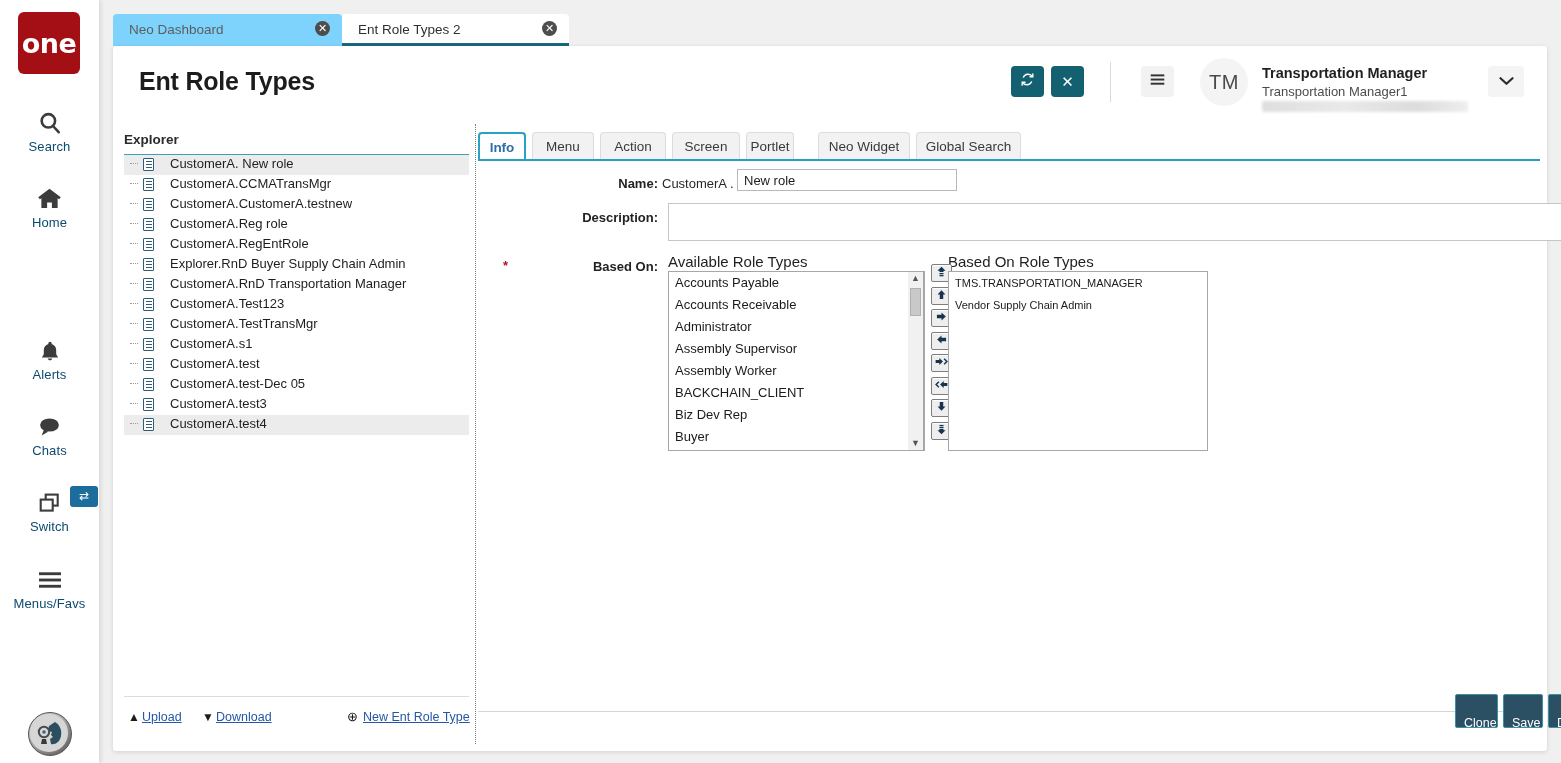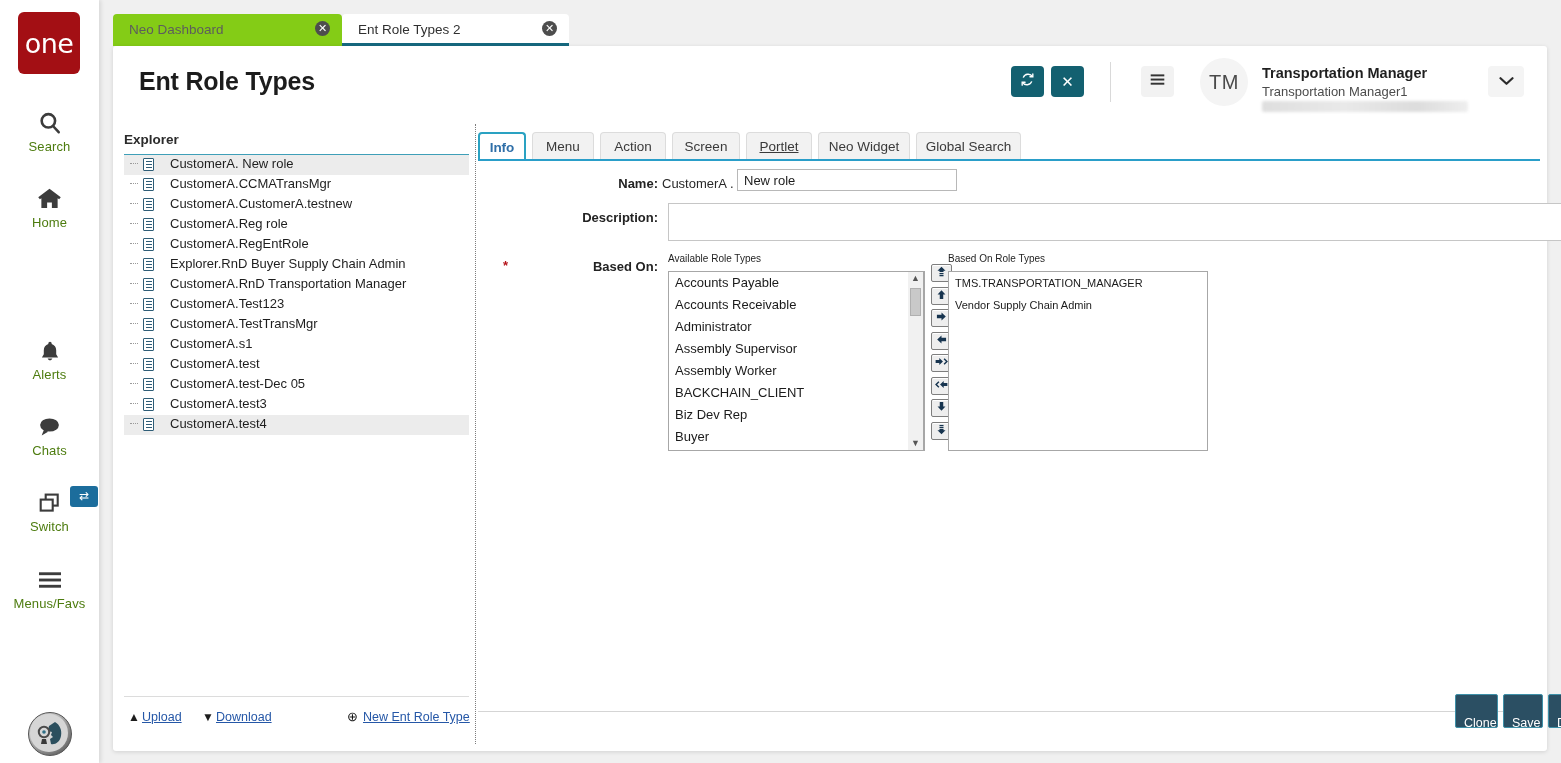--- a/index.html
+++ b/index.html
@@ -26,21 +26,21 @@
   }
   #brand-logo {
     position: absolute;
     left: 18px; top: 12px;
     width: 62px; height: 62px;
     background: #a30f14;
     border-radius: 6px;
     display: flex; align-items: center; justify-content: center;
     color: #fff;
     font-size: 27px;
-    font-weight: 400;
+    font-weight: 700;
     letter-spacing: -0.5px;
     font-family: "DejaVu Sans", sans-serif;
   }
   .rail-item {
     position: absolute;
     left: 0;
     width: 99px;
     text-align: center;
     cursor: pointer;
     color: #4a4a4a;
@@ -49,21 +49,21 @@
     display: block;
     height: 34px;
     line-height: 34px;
     font-size: 26px;
     color: #3c3c3c;
   }
   .rail-icon svg { vertical-align: middle; }
   .rail-label {
     display: block;
     font-size: 13px;
-    color: #4d7c0f;
+    color: #0c4a6e;
     margin-top: 1px;
     letter-spacing: 0.1px;
   }
   #switch-badge {
     position: absolute;
     left: 70px; top: 486px;
     width: 28px; height: 21px;
     background: #1c6d9c;
     border-radius: 3px;
     color: #fff;
@@ -112,21 +112,21 @@
     color: #fff;
     font-size: 11px;
     line-height: 15px;
     text-align: center;
     cursor: pointer;
     font-family: "DejaVu Sans", sans-serif;
   }
   #win-tab-0 {
     left: 14px;
     width: 229px;
-    background: #84cc16;
+    background: #7dd3fc;
   }
   #win-tab-1 {
     left: 243px;
     width: 227px;
     background: #ffffff;
     border-bottom: 3px solid #16697f;
     color: #303030;
   }
 
   
@@ -417,21 +417,21 @@
     font-family: "Liberation Sans", sans-serif;
     font-size: 13px;
     padding: 4px 6px;
     box-sizing: border-box;
     resize: none;
     outline: none;
   }
 
   .list-caption {
     position: absolute;
-    font-size: 10px;
+    font-size: 15px;
     color: #1f1f1f;
   }
   #cap-available { left: 190px; top: 92px; }
   #cap-basedon   { left: 470px; top: 92px; }
 
   #available-box {
     position: absolute;
     left: 190px; top: 110px;
     width: 257px; height: 180px;
     border: 1px solid #a7a7a7;
@@ -702,21 +702,21 @@
   </div>
 
   <div id="pane-divider"></div>
 
   <div id="detail-pane">
     <div id="tabs-row">
         <div class="d-tab active" style="left: 0px; width: 48px;"><span>Info</span></div>
         <div class="d-tab" style="left: 54px; width: 62px;"><span>Menu</span></div>
         <div class="d-tab" style="left: 122px; width: 66px;"><span>Action</span></div>
         <div class="d-tab" style="left: 194px; width: 68px;"><span>Screen</span></div>
-        <div class="d-tab" style="left: 268px; width: 66px; text-decoration: underline;"><span>Portlet</span></div>
+        <div class="d-tab" style="left: 268px; width: 48px;"><span>Portlet</span></div>
         <div class="d-tab" style="left: 340px; width: 92px;"><span>Neo Widget</span></div>
         <div class="d-tab" style="left: 438px; width: 105px;"><span>Global Search</span></div>
       </div>
     <div id="tabs-underline"></div>
 
     <div id="tab-content">
       <div class="form-label" id="lbl-name">Name:</div>
       <div id="name-prefix">CustomerA .</div>
       <input id="name-input" type="text" value="New role" style="">
 

